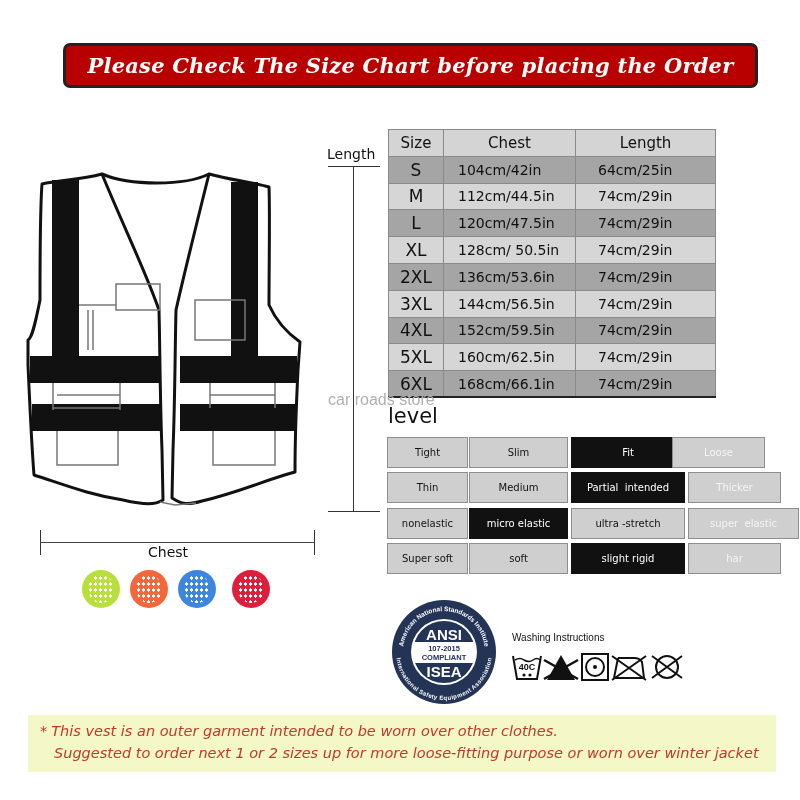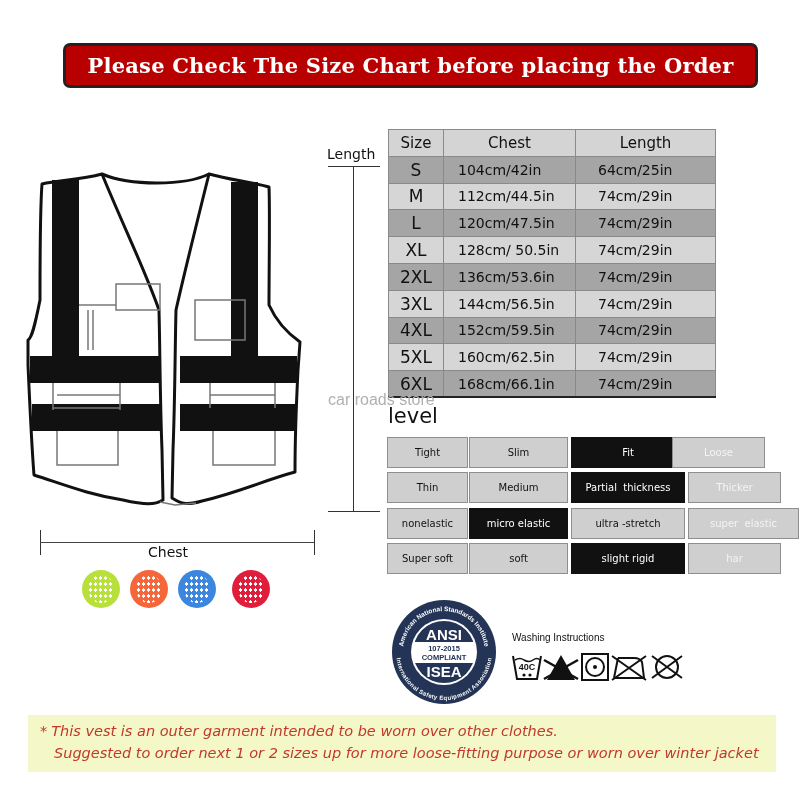--- a/index.html
+++ b/index.html
@@ -1,19 +1,19 @@
 <!DOCTYPE html>
 <html><head>
   <meta charset="utf-8">
   <style>
     * { box-sizing: border-box; margin: 0; padding: 0; }
     body { width: 800px; height: 800px; background: #ffffff; position: relative; overflow: hidden; font-family: "DejaVu Sans", sans-serif; color: #111; }
 
     .banner { position: absolute; left: 63px; top: 43px; width: 695px; height: 45px; background: #b80000; border: 3px solid #222; border-radius: 7px; display: flex; align-items: center; justify-content: center; }
-    .banner span { color: #fff; font-family: "DejaVu Serif", serif; font-weight: bold; font-size: 21px; letter-spacing: 0.2px; }
+    .banner span { color: #fff; font-family: "DejaVu Serif", serif; font-style: italic; font-weight: bold; font-size: 21px; letter-spacing: 0.2px; }
 
     .vest { position: absolute; left: 20px; top: 150px; }
 
     .len-label { position: absolute; left: 327px; top: 146px; font-size: 14px; font-family: "DejaVu Sans", sans-serif; }
     .len-line-top { position: absolute; left: 328px; top: 166px; width: 52px; height: 1px; background: #333; }
     .len-line-vert { position: absolute; left: 353px; top: 167px; width: 1px; height: 344px; background: #333; }
     .len-line-bot { position: absolute; left: 328px; top: 511px; width: 52px; height: 1px; background: #333; }
 
     .chest-line { position: absolute; left: 40px; top: 542px; width: 275px; height: 1px; background: #444; }
     .chest-tick-l { position: absolute; left: 40px; top: 530px; width: 1px; height: 25px; background: #333; }
@@ -170,21 +170,21 @@
 
 <div class="level-grid">
 
   <div class="lv" style="left:0;top:0;width:81px">Tight</div>
   <div class="lv" style="left:82px;top:0;width:99px">Slim</div>
   <div class="lv sel" style="left:184px;top:0;width:114px">Fit</div>
   <div class="lv dim" style="left:285px;top:0;width:93px">Loose</div>
 
   <div class="lv" style="left:0;top:35px;width:81px">Thin</div>
   <div class="lv" style="left:82px;top:35px;width:99px">Medium</div>
-  <div class="lv sel" style="left:184px;top:35px;width:114px;white-space:pre">Partial  thickness</div>
+  <div class="lv sel" style="left:184px;top:35px;width:114px;white-space:pre">Partial  intended</div>
   <div class="lv dim" style="left:301px;top:35px;width:93px">Thicker</div>
 
   <div class="lv" style="left:0;top:71px;width:81px">nonelastic</div>
   <div class="lv sel" style="left:82px;top:71px;width:99px">micro elastic</div>
   <div class="lv" style="left:184px;top:71px;width:114px">ultra -stretch</div>
   <div class="lv dim" style="left:301px;top:71px;width:111px;white-space:pre">super  elastic</div>
 
   <div class="lv" style="left:0;top:106px;width:81px">Super soft</div>
   <div class="lv" style="left:82px;top:106px;width:99px">soft</div>
   <div class="lv sel" style="left:184px;top:106px;width:114px">slight rigid</div>

